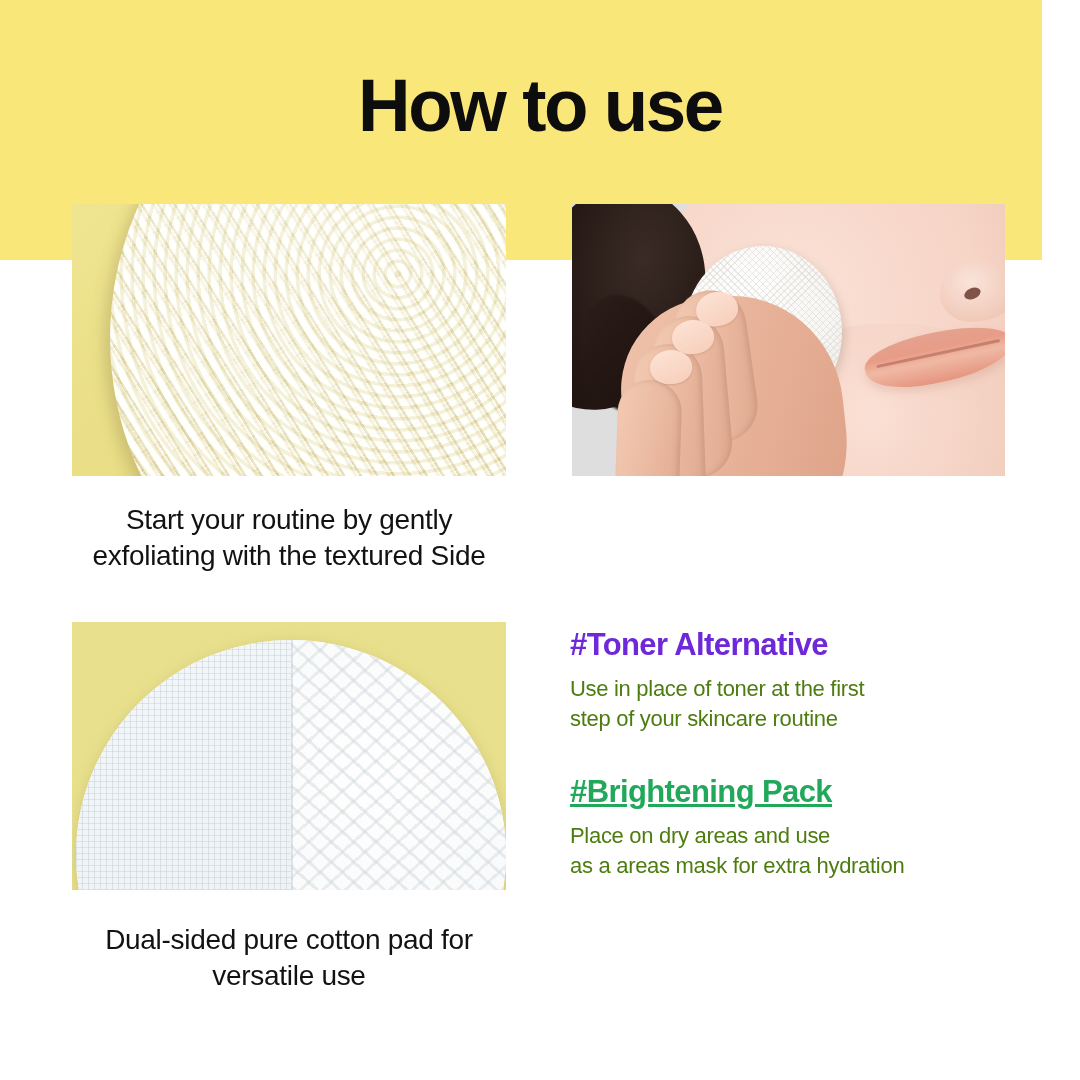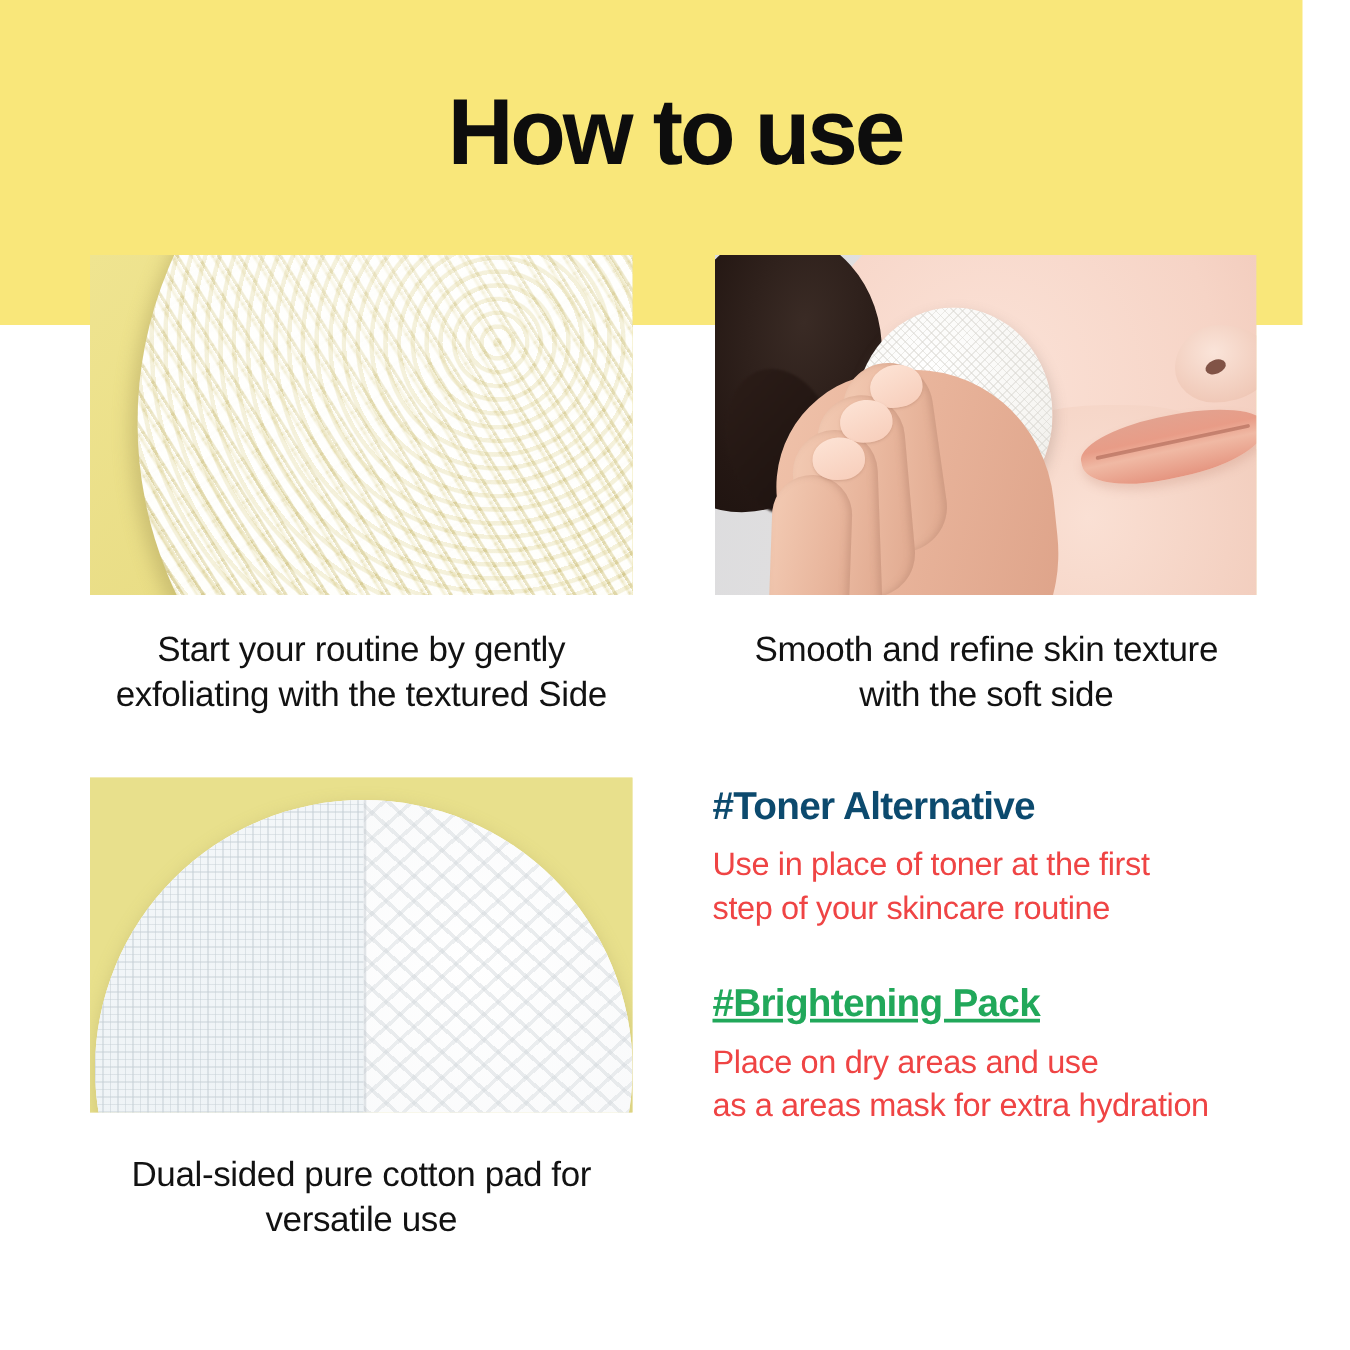--- a/index.html
+++ b/index.html
@@ -268,27 +268,27 @@
   .use-block { margin-bottom: 42px; }
   .use-block:last-child { margin-bottom: 0; }
   .use-head {
     font-family: "Liberation Sans", sans-serif;
     font-size: 31px;
     font-weight: 700;
     letter-spacing: -0.6px;
     line-height: 1.1;
     margin: 0 0 12px 0;
   }
-  .use-head.toner { color: #0c4a6e; }
+  .use-head.toner { color: #6d28d9; }
   .use-head.brighten { color: #21a85a; text-decoration: underline; }
   .use-body {
     font-family: "Liberation Sans", sans-serif;
-    font-size: 26px;
+    font-size: 22px;
     font-weight: 400;
-    color: #ef4444;
+    color: #4d7c0f;
     line-height: 1.34;
     letter-spacing: -0.3px;
     white-space: pre-line;
   }
 </style>
 </head>
 <body>
 
 <div class="page">
 
@@ -324,22 +324,20 @@
     <div class="p3-bg"></div>
     <div class="p3-pad">
       <div class="p3-left"></div>
       <div class="p3-right"></div>
       <div class="p3-seam"></div>
     </div>
   </div>
 
   <div class="caption caption-1" style="white-space: pre-line;">Start your routine by gently
 exfoliating with the textured Side</div>
-  <div class="caption caption-2" style="white-space: pre-line;">Smooth and refine skin texture
-with the soft side</div>
   <div class="caption caption-3" style="white-space: pre-line;">Dual-sided pure cotton pad for
 versatile use</div>
 
   <div class="usecol">
 
     <div class="use-block">
       <div class="use-head toner">#Toner Alternative</div>
       <div class="use-body">Use in place of toner at the first
 step of your skincare routine</div>
     </div>

